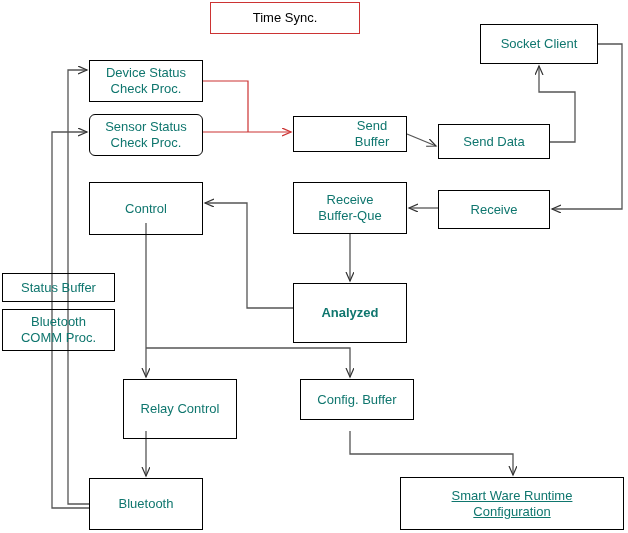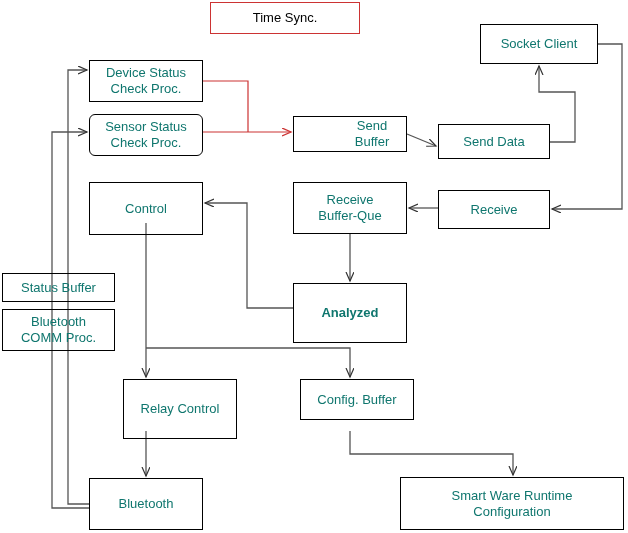--- a/index.html
+++ b/index.html
@@ -95,17 +95,17 @@
       <div class="node" style="left: 293px; top: 182px; width: 114px; height: 52px;"><span class="label">Receive
 Buffer-Que</span></div>
       <div class="node" style="left: 438px; top: 190px; width: 112px; height: 39px;"><span class="label">Receive</span></div>
       <div class="node" style="left: 2px; top: 273px; width: 113px; height: 29px;"><span class="label">Status Buffer</span></div>
       <div class="node" style="left: 2px; top: 309px; width: 113px; height: 42px;"><span class="label">Bluetooth
 COMM Proc.</span></div>
       <div class="node" style="left: 293px; top: 283px; width: 114px; height: 60px; font-weight: bold;"><span class="label">Analyzed</span></div>
       <div class="node" style="left: 89px; top: 379px; width: 114px; height: 60px; margin-left: 34px;"><span class="label">Relay Control</span></div>
       <div class="node" style="left: 300px; top: 379px; width: 114px; height: 41px;"><span class="label">Config. Buffer</span></div>
       <div class="node" style="left: 89px; top: 478px; width: 114px; height: 52px;"><span class="label">Bluetooth</span></div>
-      <div class="node" style="left: 400px; top: 477px; width: 224px; height: 53px;"><span class="label">Smart Ware Runtime
+      <div class="node" style="left: 400px; top: 477px; width: 224px; height: 53px; text-decoration: underline;"><span class="label">Smart Ware Runtime
 Configuration</span></div>
     </div>
 
 </div>
 
 </body></html>

